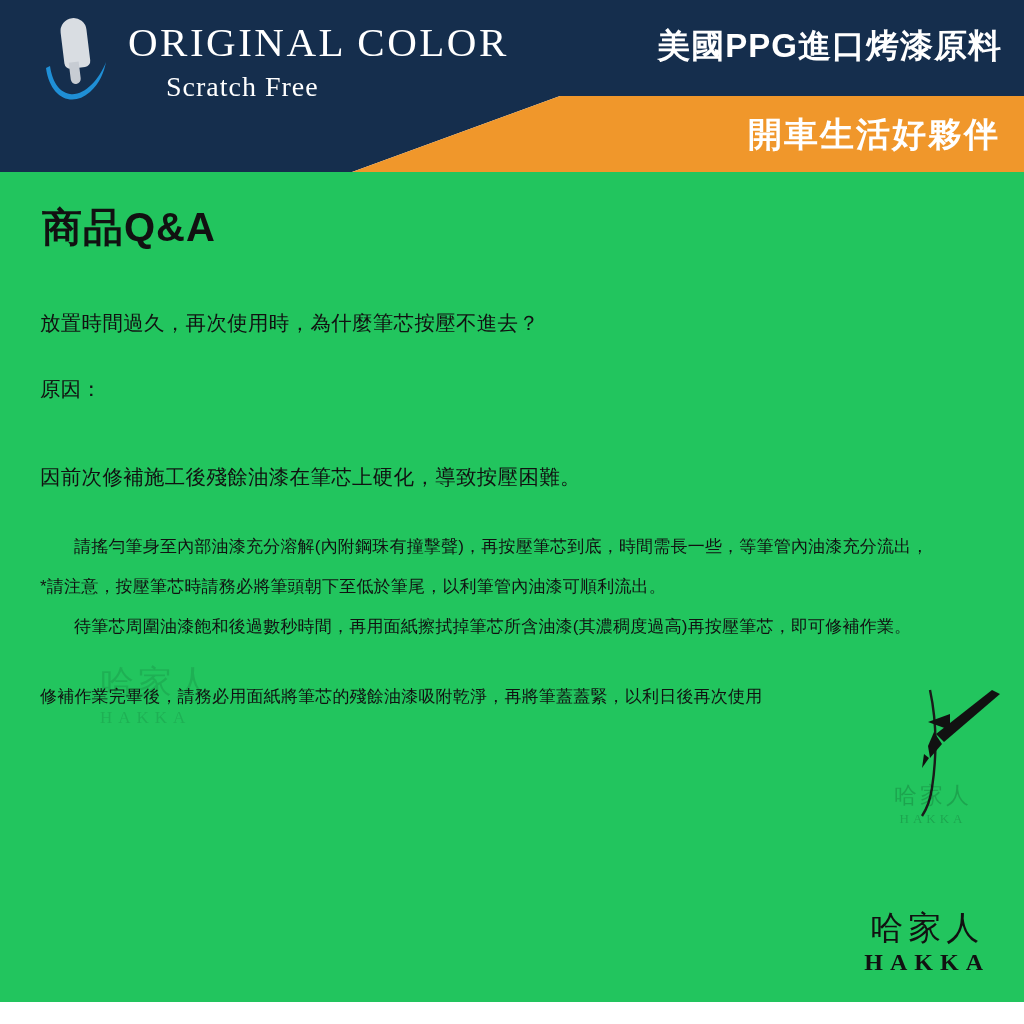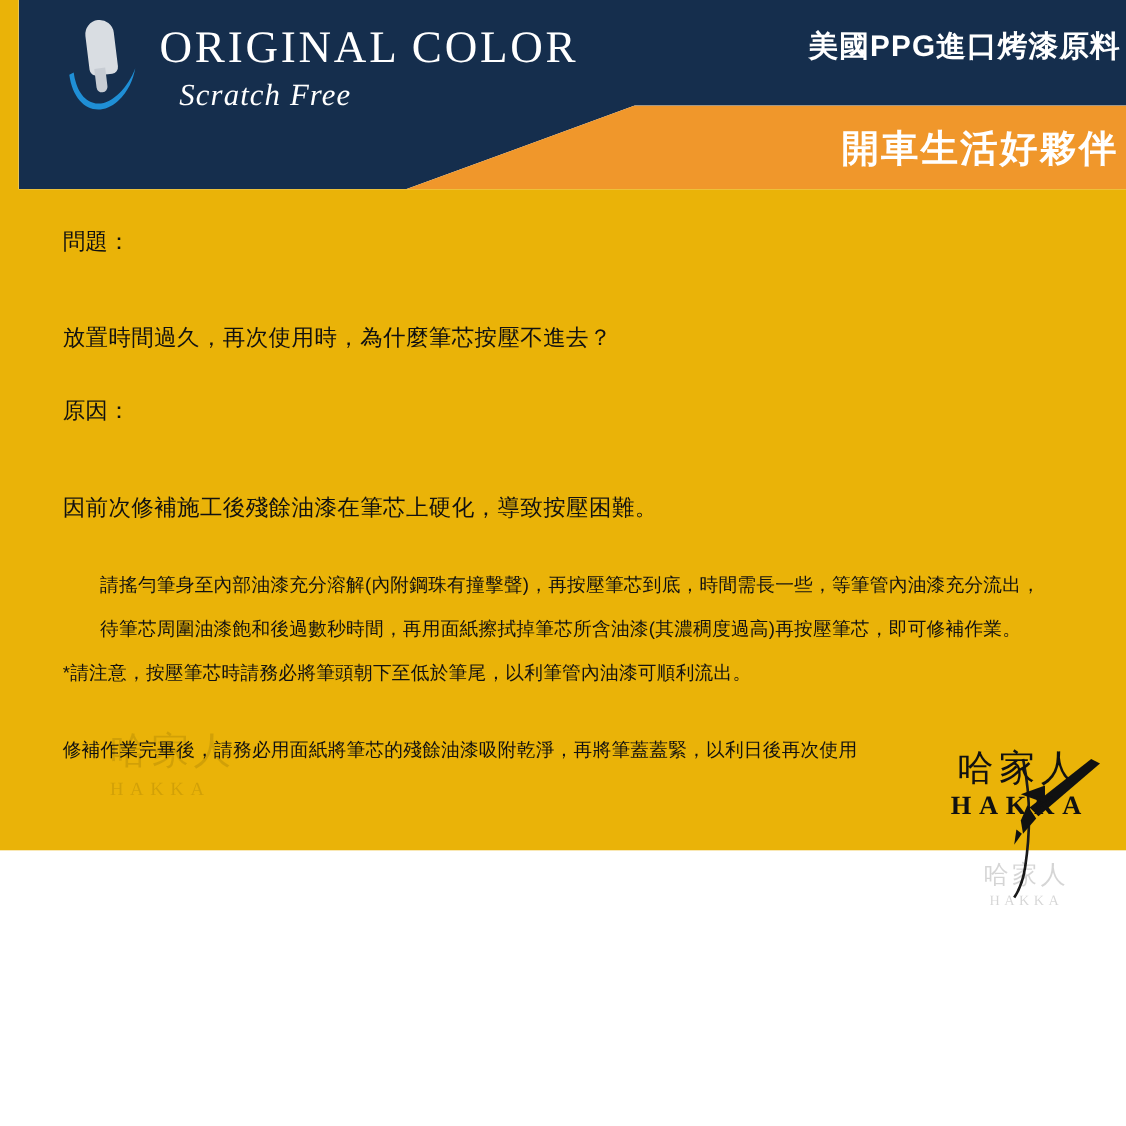--- a/index.html
+++ b/index.html
@@ -9,24 +9,23 @@
   body {
     width: 1024px;
     height: 1024px;
     background: #ffffff;
     font-family: "Liberation Sans", sans-serif;
     overflow: hidden;
   }
   .page {
     position: relative;
     width: 1024px;
-    height: 773px;
-    background: #eab308;
+    height: 1002px;
+    background: #22c55e;
     box-sizing: border-box;
-    padding-left: 17px;
   }
 
   
   .header {
     position: relative;
     width: 1024px;
     height: 172px;
     overflow: hidden;
     background: #ffffff;
   }
@@ -97,32 +96,31 @@
   .logo-title {
     font-family: "Liberation Serif", serif;
     font-size: 41px;
     letter-spacing: 2.5px;
     color: #ffffff;
     line-height: 56px;
     white-space: nowrap;
   }
   .logo-sub {
     font-family: "Liberation Serif", serif;
-    font-style: italic;
     font-size: 28px;
     color: #ffffff;
     line-height: 34px;
     letter-spacing: 1px;
-    margin-left: 18px;
+    margin-left: 38px;
   }
   .header-cn-main {
     position: absolute;
     right: 22px;
     top: 24px;
-    font-size: 27px;
+    font-size: 33px;
     font-weight: bold;
     color: #ffffff;
     letter-spacing: 1px;
     white-space: nowrap;
   }
   .header-cn-sub {
     position: absolute;
     right: 24px;
     top: 112px;
     font-size: 34px;
@@ -262,34 +260,34 @@
         <div class="logo-title">ORIGINAL COLOR</div>
         <div class="logo-sub">Scratch Free</div>
       </div>
     </div>
 
     <div class="header-cn-main">美國PPG進口烤漆原料</div>
     <div class="header-cn-sub">開車生活好夥伴</div>
   </div>
 
   <div class="content">
-
-    <div class="lbl">問題：</div>
+    <div class="qa-title">商品Q&amp;A</div>
+
     <div class="line">放置時間過久，再次使用時，為什麼筆芯按壓不進去？</div>
 
     <div class="gap-md"></div>
 
     <div class="lbl">原因：</div>
     <div class="line">因前次修補施工後殘餘油漆在筆芯上硬化，導致按壓困難。</div>
 
     <div class="gap-lg"></div>
 
     <div class="para indent">請搖勻筆身至內部油漆充分溶解(內附鋼珠有撞擊聲)，再按壓筆芯到底，時間需長一些，等筆管內油漆充分流出，</div>
+    <div class="para">*請注意，按壓筆芯時請務必將筆頭朝下至低於筆尾，以利筆管內油漆可順利流出。</div>
     <div class="para indent">待筆芯周圍油漆飽和後過數秒時間，再用面紙擦拭掉筆芯所含油漆(其濃稠度過高)再按壓筆芯，即可修補作業。</div>
-    <div class="para">*請注意，按壓筆芯時請務必將筆頭朝下至低於筆尾，以利筆管內油漆可順利流出。</div>
 
     <div class="gap-lg"></div>
 
     <div class="para">修補作業完畢後，請務必用面紙將筆芯的殘餘油漆吸附乾淨，再將筆蓋蓋緊，以利日後再次使用</div>
   </div>
 
   <div class="wm-mid">
     <div class="wm-cn">哈家人</div>
     <div class="wm-en">HAKKA</div>
   </div>

